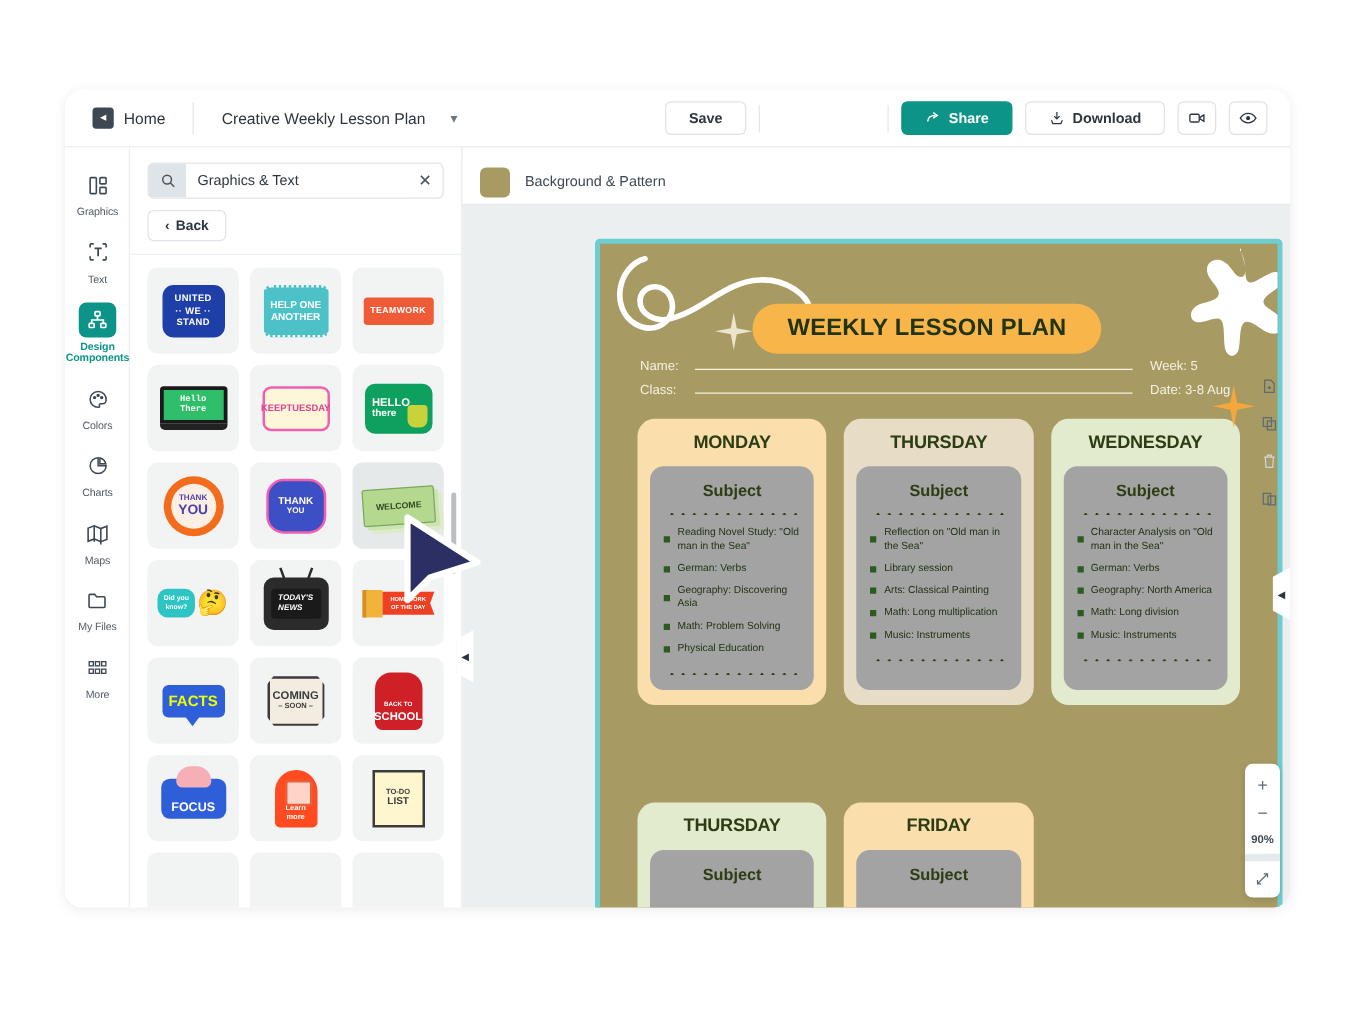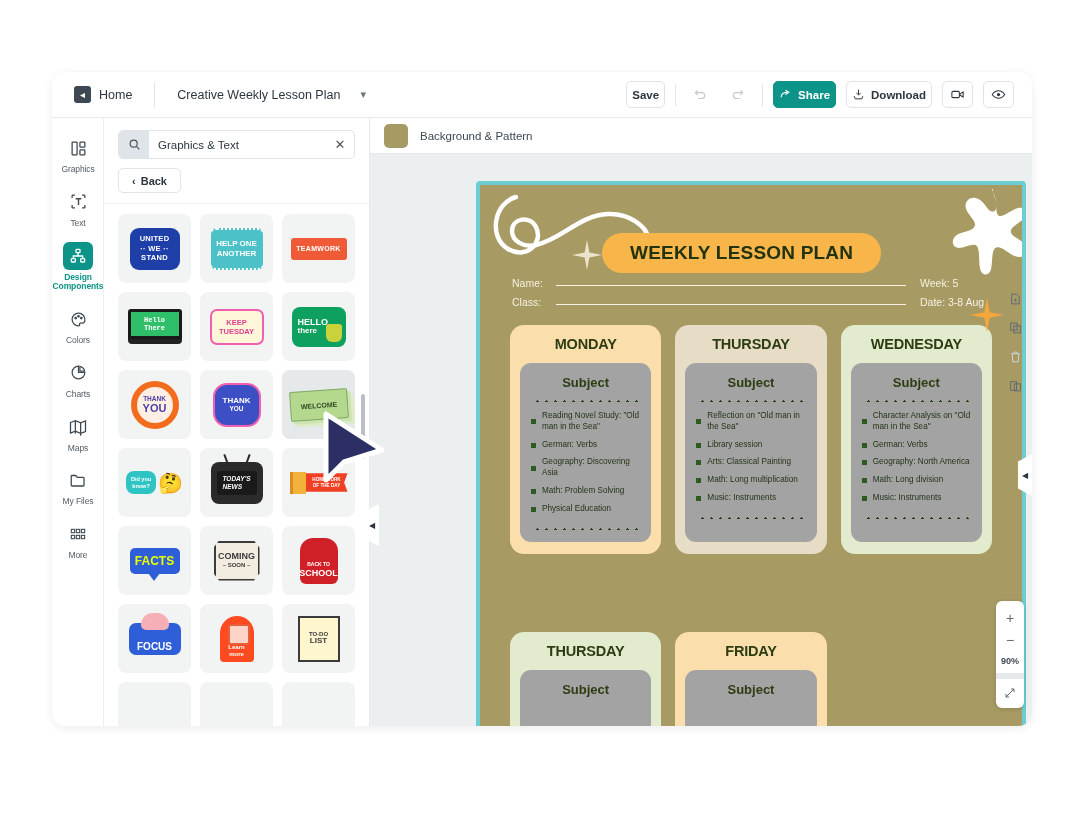--- a/index.html
+++ b/index.html
@@ -47,21 +47,21 @@
   .title-caret {
     margin-left: 20px; font-size: 11px; color: #6b7580; cursor: pointer;
   }
   .topbar-right {
     margin-left: auto; display: flex; align-items: center; gap: 10px;
     margin-right: 18px;
   }
   .btn {
     height: 27px; border: 1px solid #dfe3e7; border-radius: 5px;
     background: #fff; display: flex; align-items: center; justify-content: center;
-    gap: 6px; padding: 0 5px; font-size: 11.5px; color: #2d3640;
+    gap: 6px; padding: 0 18px; font-size: 11.5px; color: #2d3640;
     cursor: pointer; white-space: nowrap;
   }
   .btn-icon-only { padding: 0; width: 31px; }
   .btn-share {
     background: #0d9488; border-color: #0d9488; color: #fff; font-weight: 600;
   }
   .btn-ghost {
     border: none; background: transparent; width: 28px; color: #c3c9cf;
     font-size: 15px;
   }
@@ -159,21 +159,21 @@
   }
   .st-laptop .scr i {
     display:block; background:#2fbf6a; color:#fff; font-style:normal;
     font-size:7px; font-weight:700; text-align:center; padding:4px 2px; line-height:1.2;
     font-family:"Liberation Mono", monospace;
   }
   .st-laptop .base { height:5px; background:#222; border-radius:0 0 4px 4px; }
   .st-keep {
     background:#fdf6d8; border:2px solid #f05fb0; color:#e0408f;
     width:54px; height:36px; border-radius:7px;
-    display:flex; flex-direction:column; align-items:center; justify-content:center;
+    display:flex; align-items:center; justify-content:center;
     font-size:7.5px; font-weight:800; line-height:1.2;
   }
   .st-hello2 {
     background:#0da05e; color:#fff; width:54px; height:40px; border-radius:8px;
     display:flex; flex-direction:column; align-items:flex-start; justify-content:center;
     padding-left:6px; font-size:9px; font-weight:800; line-height:1.05; position:relative;
   }
   .st-hello2 em { font-style:normal; font-size:8px; font-weight:600; }
   .st-hello2::after{
     content:""; position:absolute; right:4px; bottom:5px; width:16px; height:18px;
@@ -276,21 +276,21 @@
   }
   .st-todo {
     width:42px; height:46px; background:#fdf6cf; border:2px solid #3b3b3b;
     color:#3b3b3b; display:flex; flex-direction:column; align-items:center;
     justify-content:center; font-size:8px; font-weight:900; line-height:1.1;
   }
   .st-todo em { font-style:normal; font-size:6px; }
 
   
   .canvas-area {
-    position: absolute; left: 318px; top: 46px;
+    position: absolute; left: 318px; top: 56px;
     width: 662px; height: 608px; background: #eceff0;
   }
   .canvas-topbar {
     height: 36px; background: #fff; border-bottom: 1px solid #e6e9ec;
     display: flex; align-items: center; padding-left: 14px; gap: 12px;
   }
   .swatch { width: 24px; height: 24px; border-radius: 5px; background: #a79a63; }
   .canvas-topbar .lbl { font-size: 11.5px; color: #3d4852; }
 
   .stage { position: relative; width: 662px; height: 572px; overflow: hidden; }

